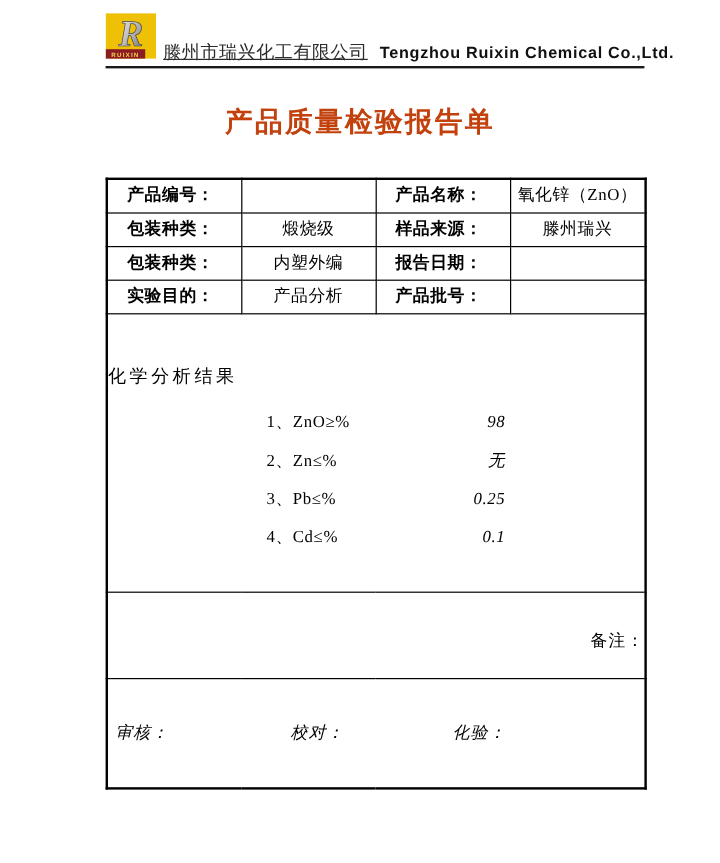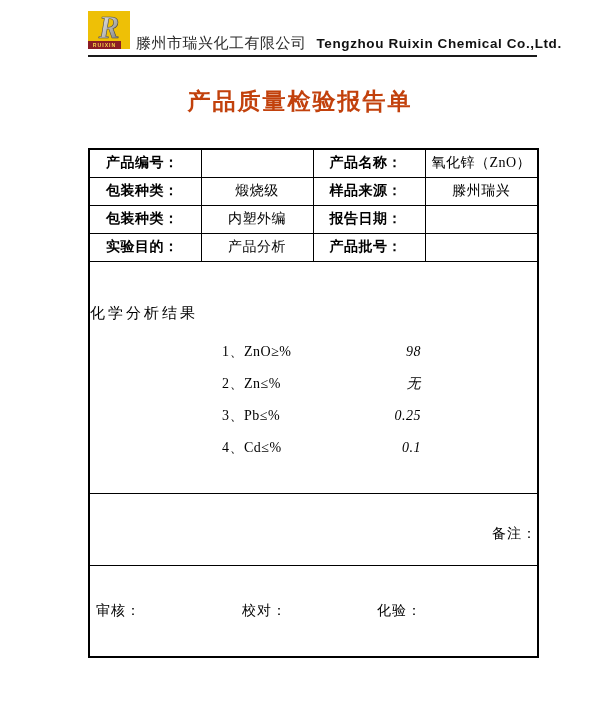--- a/index.html
+++ b/index.html
@@ -15,21 +15,21 @@
   }
   
   .header { position: absolute; left: 88px; top: 10px; width: 449px; height: 44px; }
   .logo { position: absolute; left: 0; top: 1px; width: 42px; height: 38px; }
   .company-line {
     position: absolute; left: 48px; top: 24px; width: 401px;
     display: flex; align-items: baseline; white-space: nowrap;
   }
   .company-cn {
     font-family: "Liberation Serif", "DejaVu Serif", serif;
-    font-size: 15px; color: #2b2b2b; letter-spacing: 0.5px;
+    font-size: 15px; color: #2b2b2b; letter-spacing: 0.5px; text-decoration: underline;
   }
   .company-en {
     margin-left: 10px;
     font-family: "Liberation Sans", "DejaVu Sans", sans-serif;
     font-weight: bold; font-size: 13.5px; color: #111; letter-spacing: 0.6px; text-align: right;
   }
   .header-rule {
     position: absolute; left: 88px; top: 55px; width: 449px; height: 2px;
     background: #1a1a1a;
   }
@@ -64,21 +64,21 @@
     display: flex; justify-content: space-between; align-items: baseline;
     height: 20px; margin-bottom: 12px; font-size: 14px;
   }
   .analysis-item .a-lbl { letter-spacing: 0.5px; }
   .analysis-item .a-val { letter-spacing: 0.5px; font-style: italic; }
   
   td.remark-cell { height: 72px; vertical-align: top; }
   .remark-label { margin: 10px 0 0 6px; font-size: 14px; letter-spacing: 1px; text-align: right; }
   
   td.signoff-cell { height: 92px; position: relative; }
-  .signoff-wrap { position: relative; width: 100%; height: 100%; }
+  .signoff-wrap { position: relative; width: 100%; height: 100%; font-style: italic; }
   .signoff-wrap span {
     position: absolute; top: 50%; transform: translateY(-50%);
     font-size: 14px; letter-spacing: 1px; white-space: nowrap;
   }
   .signoff-audit { left: 6px; }
   .signoff-proof { left: 152px; }
   .signoff-assay { left: 287px; }
 </style>
 </head>
 <body>

